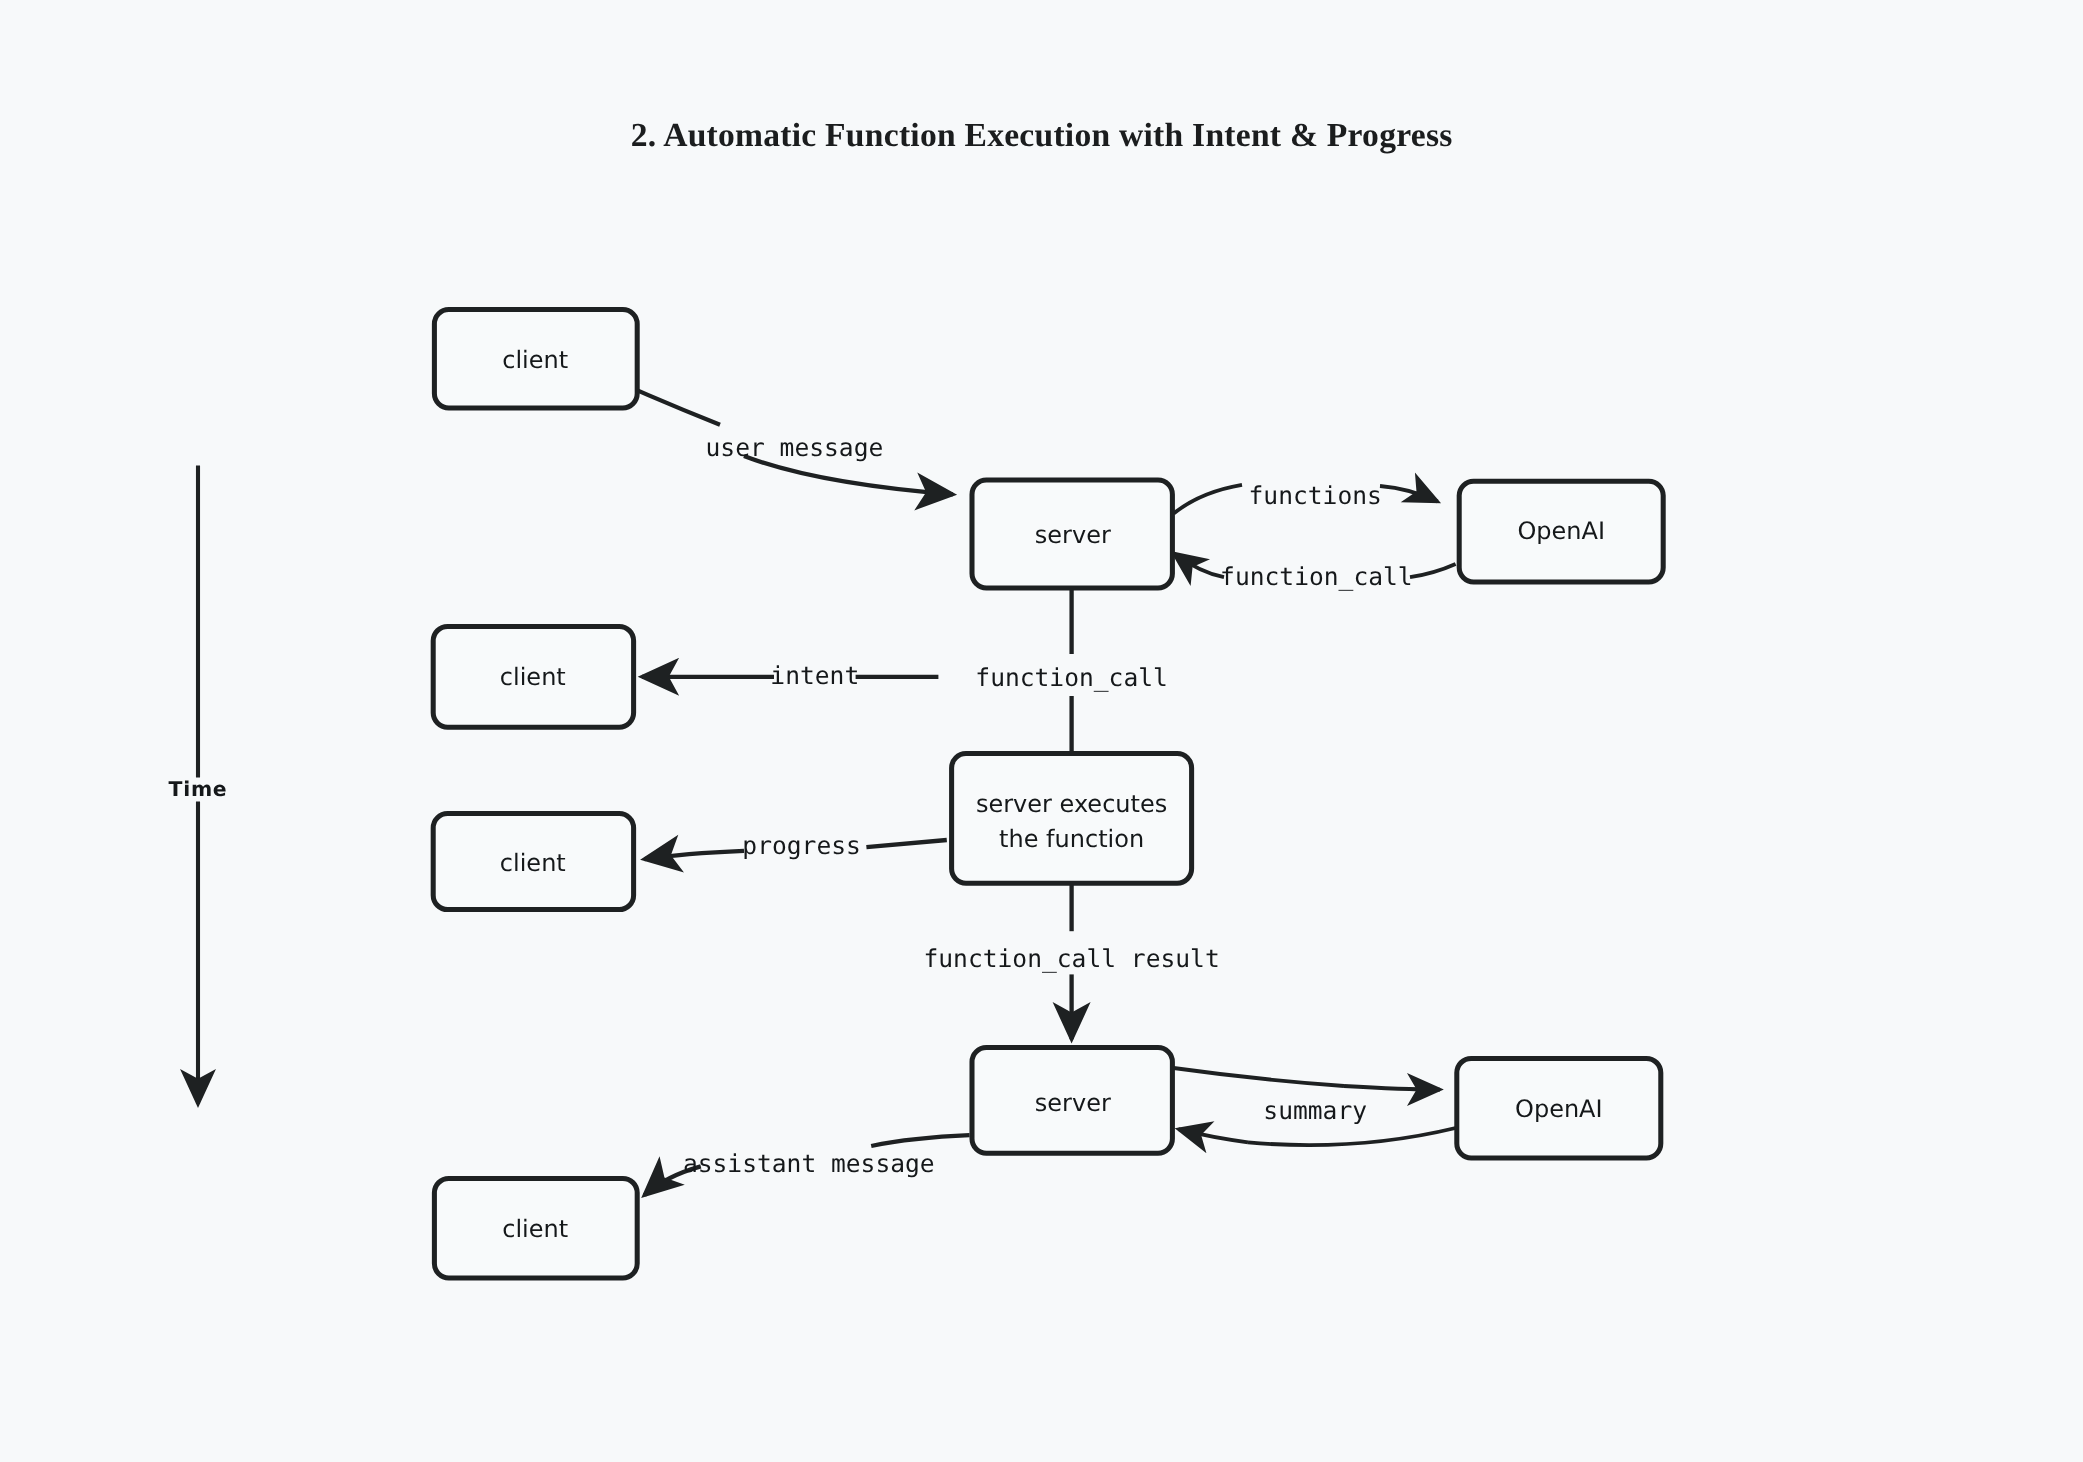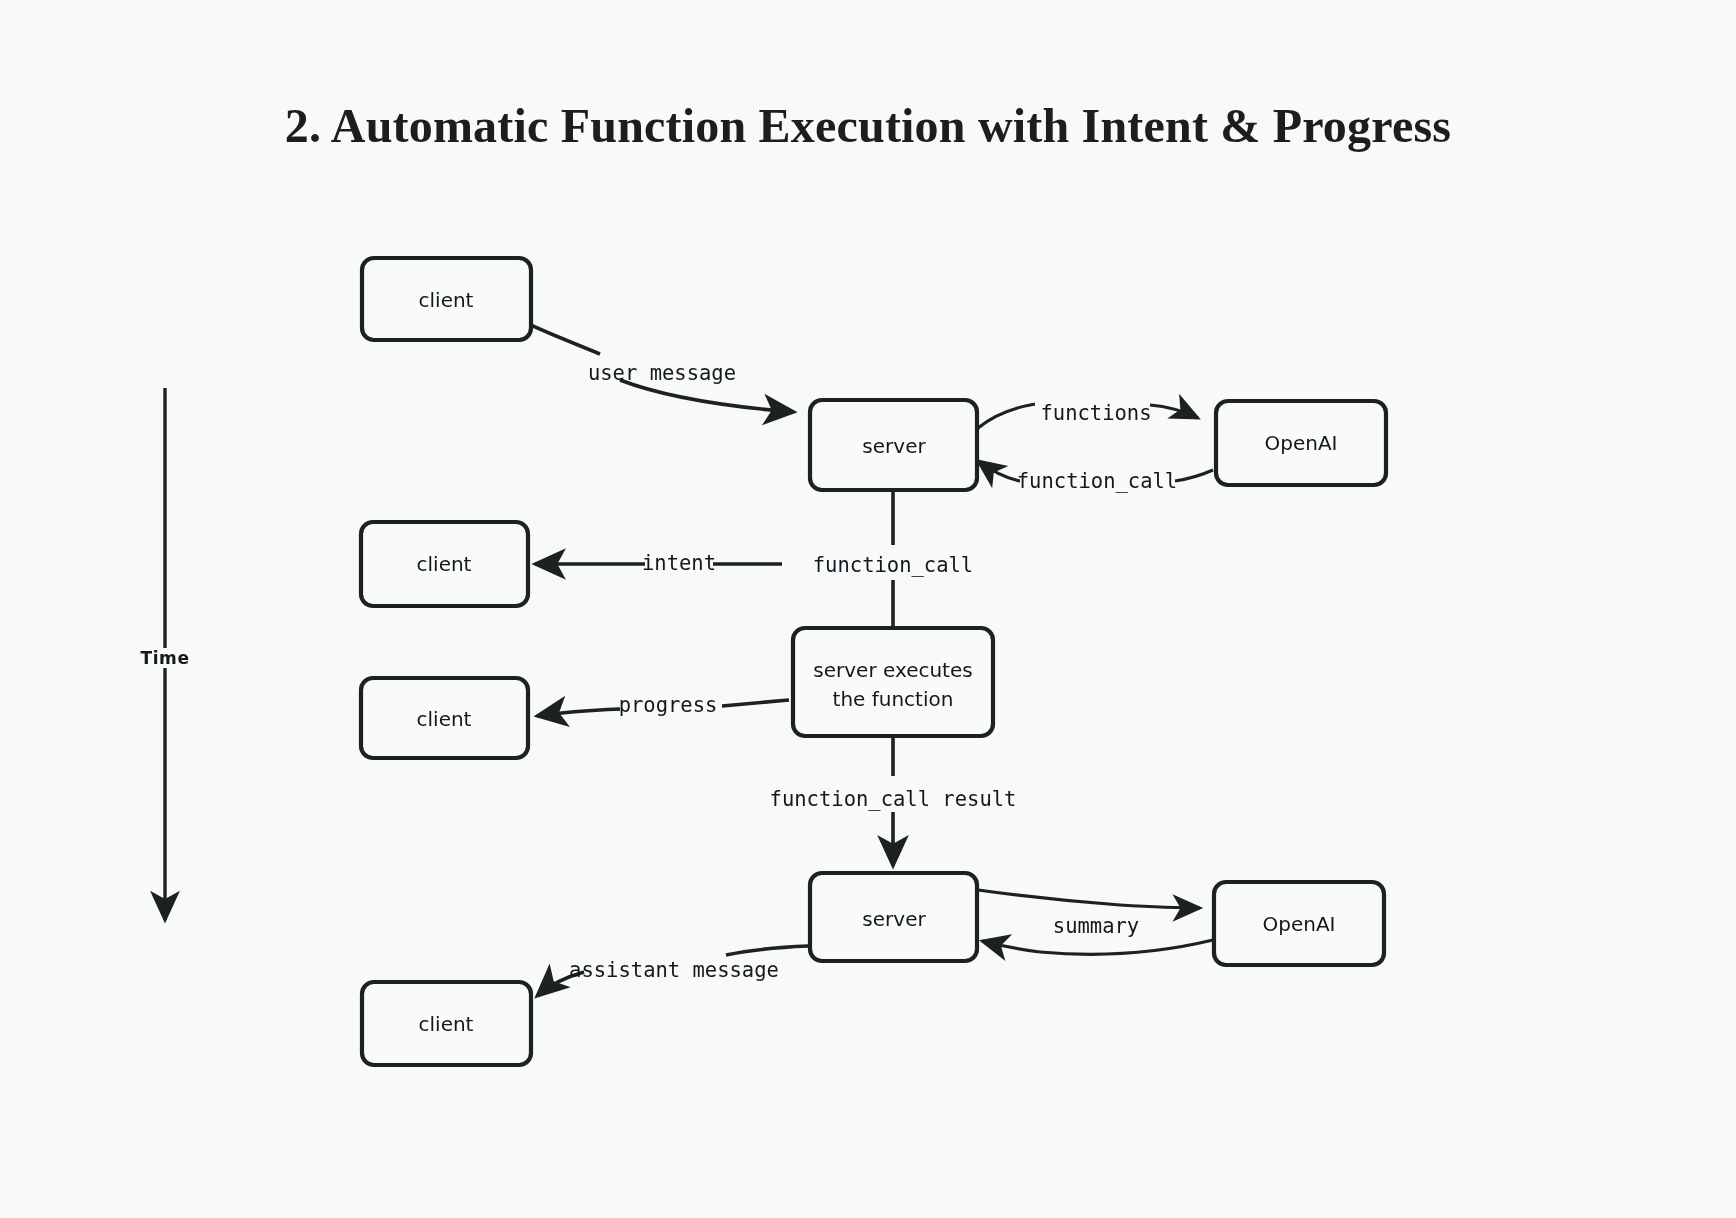--- a/index.html
+++ b/index.html
@@ -19,21 +19,21 @@
     height: 1218px;
   }
   #title {
     position: absolute;
     left: 0;
     top: 98px;
     width: 1736px;
     text-align: center;
     font-family: "Liberation Serif", "DejaVu Serif", serif;
     font-weight: 700;
-    font-size: 48px;
+    font-size: 28px;
     letter-spacing: 0.2px;
     color: #1b1d1e;
     white-space: nowrap;
   }
   svg#diagram {
     position: absolute;
     left: 0;
     top: 0;
     width: 1736px;
     height: 1218px;

